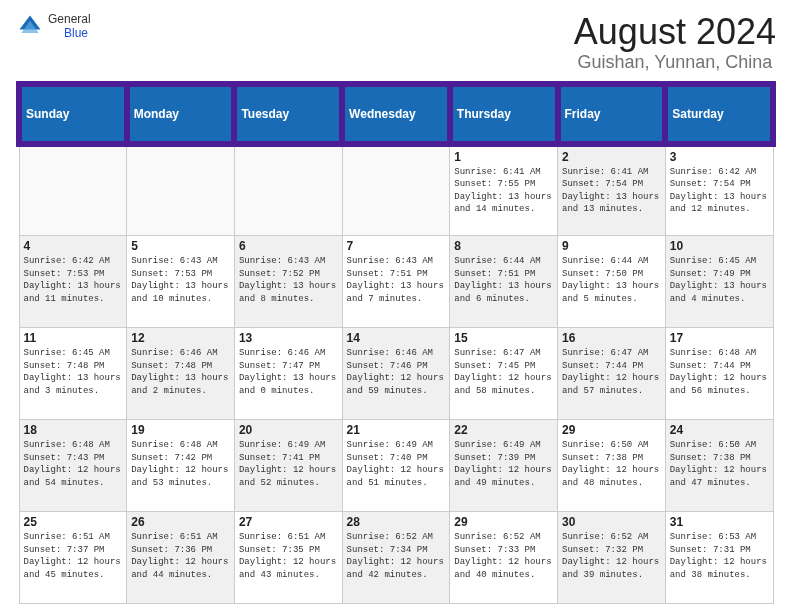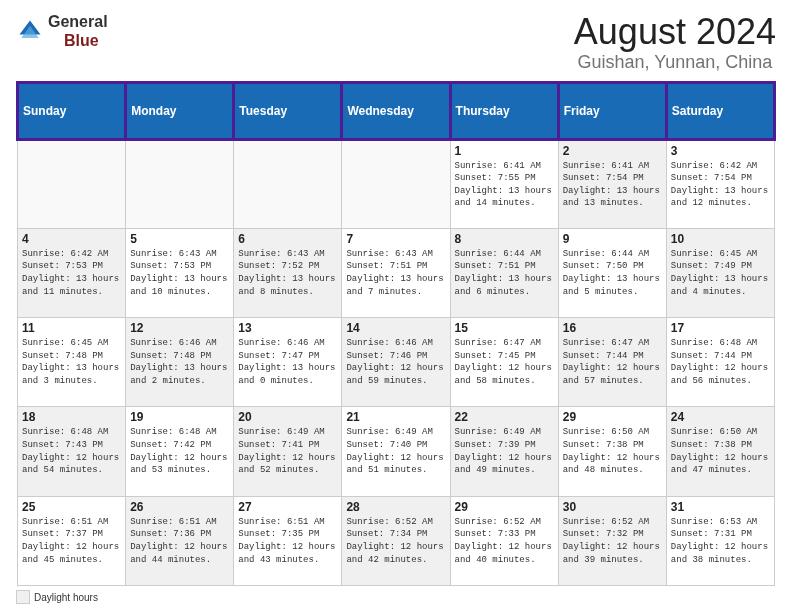--- a/index.html
+++ b/index.html
@@ -22,26 +22,26 @@
       justify-content: space-between;
       align-items: flex-start;
       margin-bottom: 8px;
     }
     .logo {
       display: flex;
       align-items: center;
       gap: 4px;
     }
     .logo-text {
-      font-size: 16px;
-      font-weight: bold;
+      font-size: 12px;
+      font-weight: normal;
       line-height: 1.2;
     }
     .logo-text .general { color: #333; }
-    .logo-text .blue { color: #7f1d1d; padding-left: 16px; }
+    .logo-text .blue { color: #1d4ed8; padding-left: 16px; }
     .logo-icon {
       width: 28px;
       height: 28px;
     }
     .title-block {
       text-align: center;
     }
     .month-title {
       font-size: 36px;
       font-weight: normal;
@@ -58,21 +58,21 @@
       width: 100%;
       table-layout: fixed;
     }
     .calendar th {
       background: #1a6bb5;
       color: #fff;
       font-size: 12px;
       font-weight: bold;
       padding: 20px 4px;
       text-align: left;
-      border: 3px solid #4c1d95;
+      border: 6px solid #4c1d95;
     }
     .calendar td {
       border: 1px solid #ccc;
       vertical-align: top;
       padding: 3px 4px;
       font-size: 9.5px;
       color: #333;
       background: #fff;
       height: 82px;
     }
@@ -377,19 +377,13 @@
             <span class="day-number">31</span>
             <div class="day-info" style="white-space: pre-line;">Sunrise: 6:53 AM
 Sunset: 7:31 PM
 Daylight: 12 hours
 and 38 minutes.</div>
           </td>
         </tr>
       </tbody>
   </table>
 
-  <div class="footer">
-    <div class="legend-item">
-      <div class="legend-box shaded"></div>
-      <span>Daylight hours</span>
-    </div>
-  </div>
 </div>
 
 </body></html>

